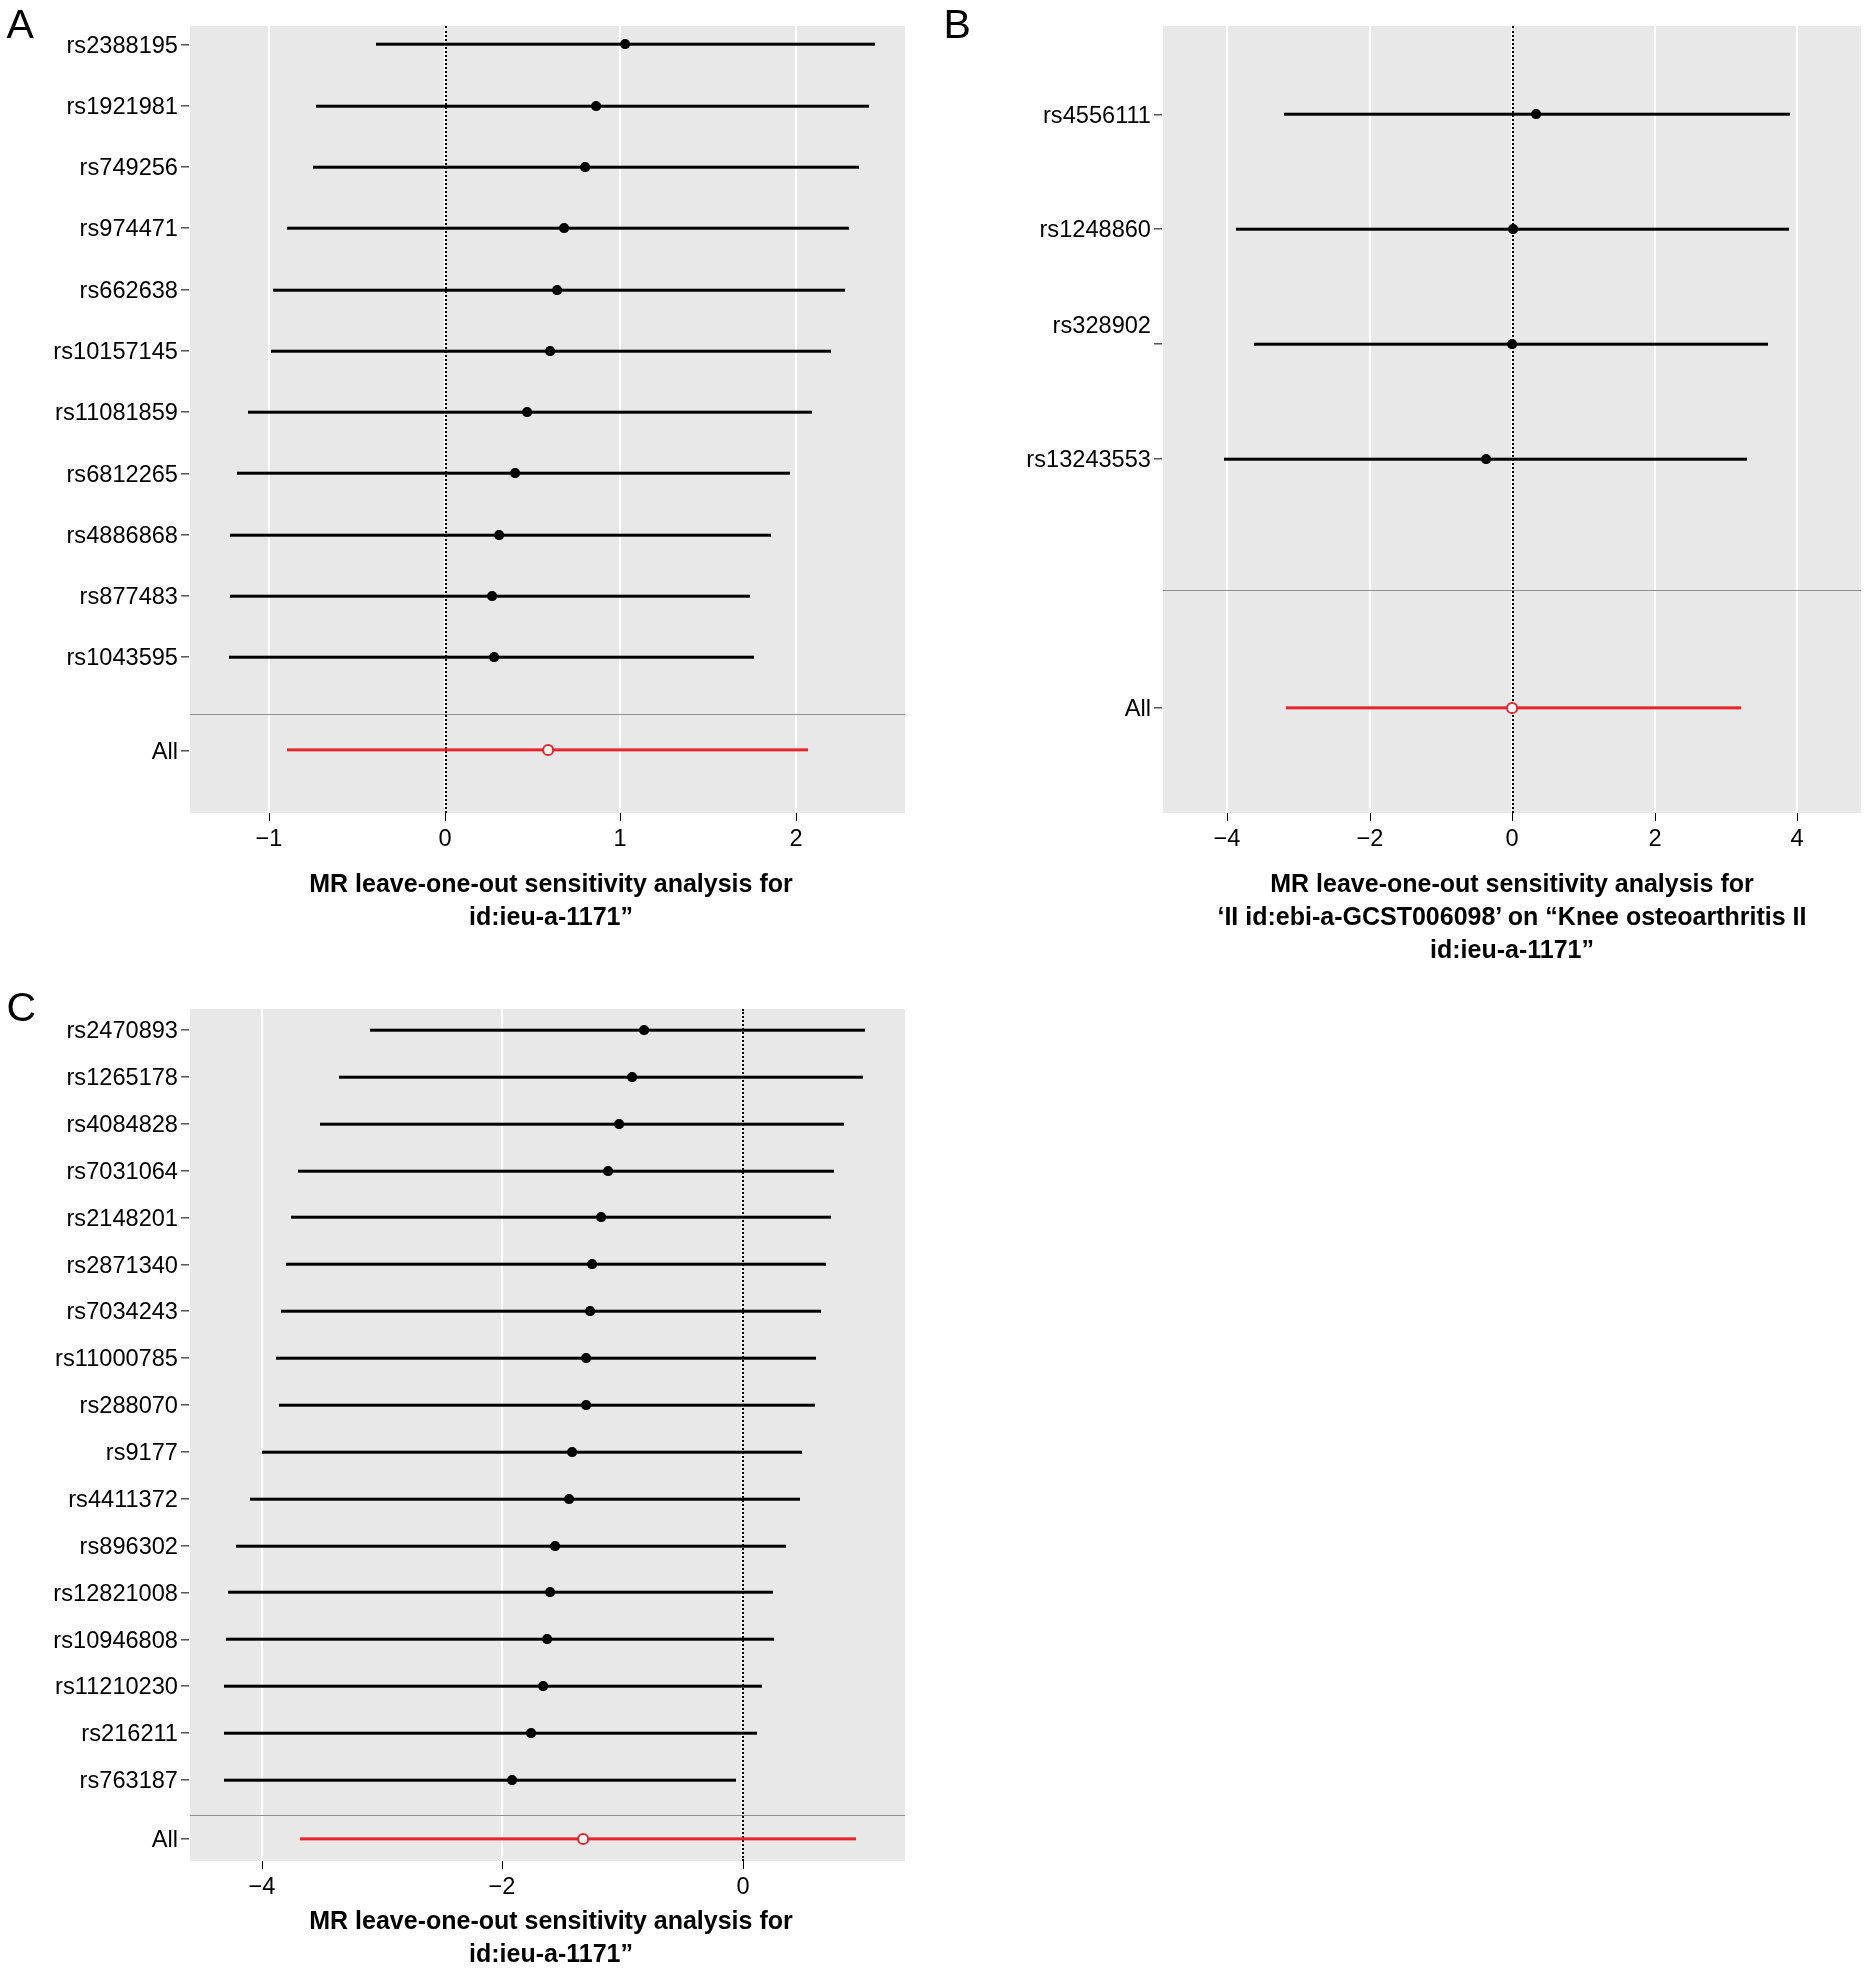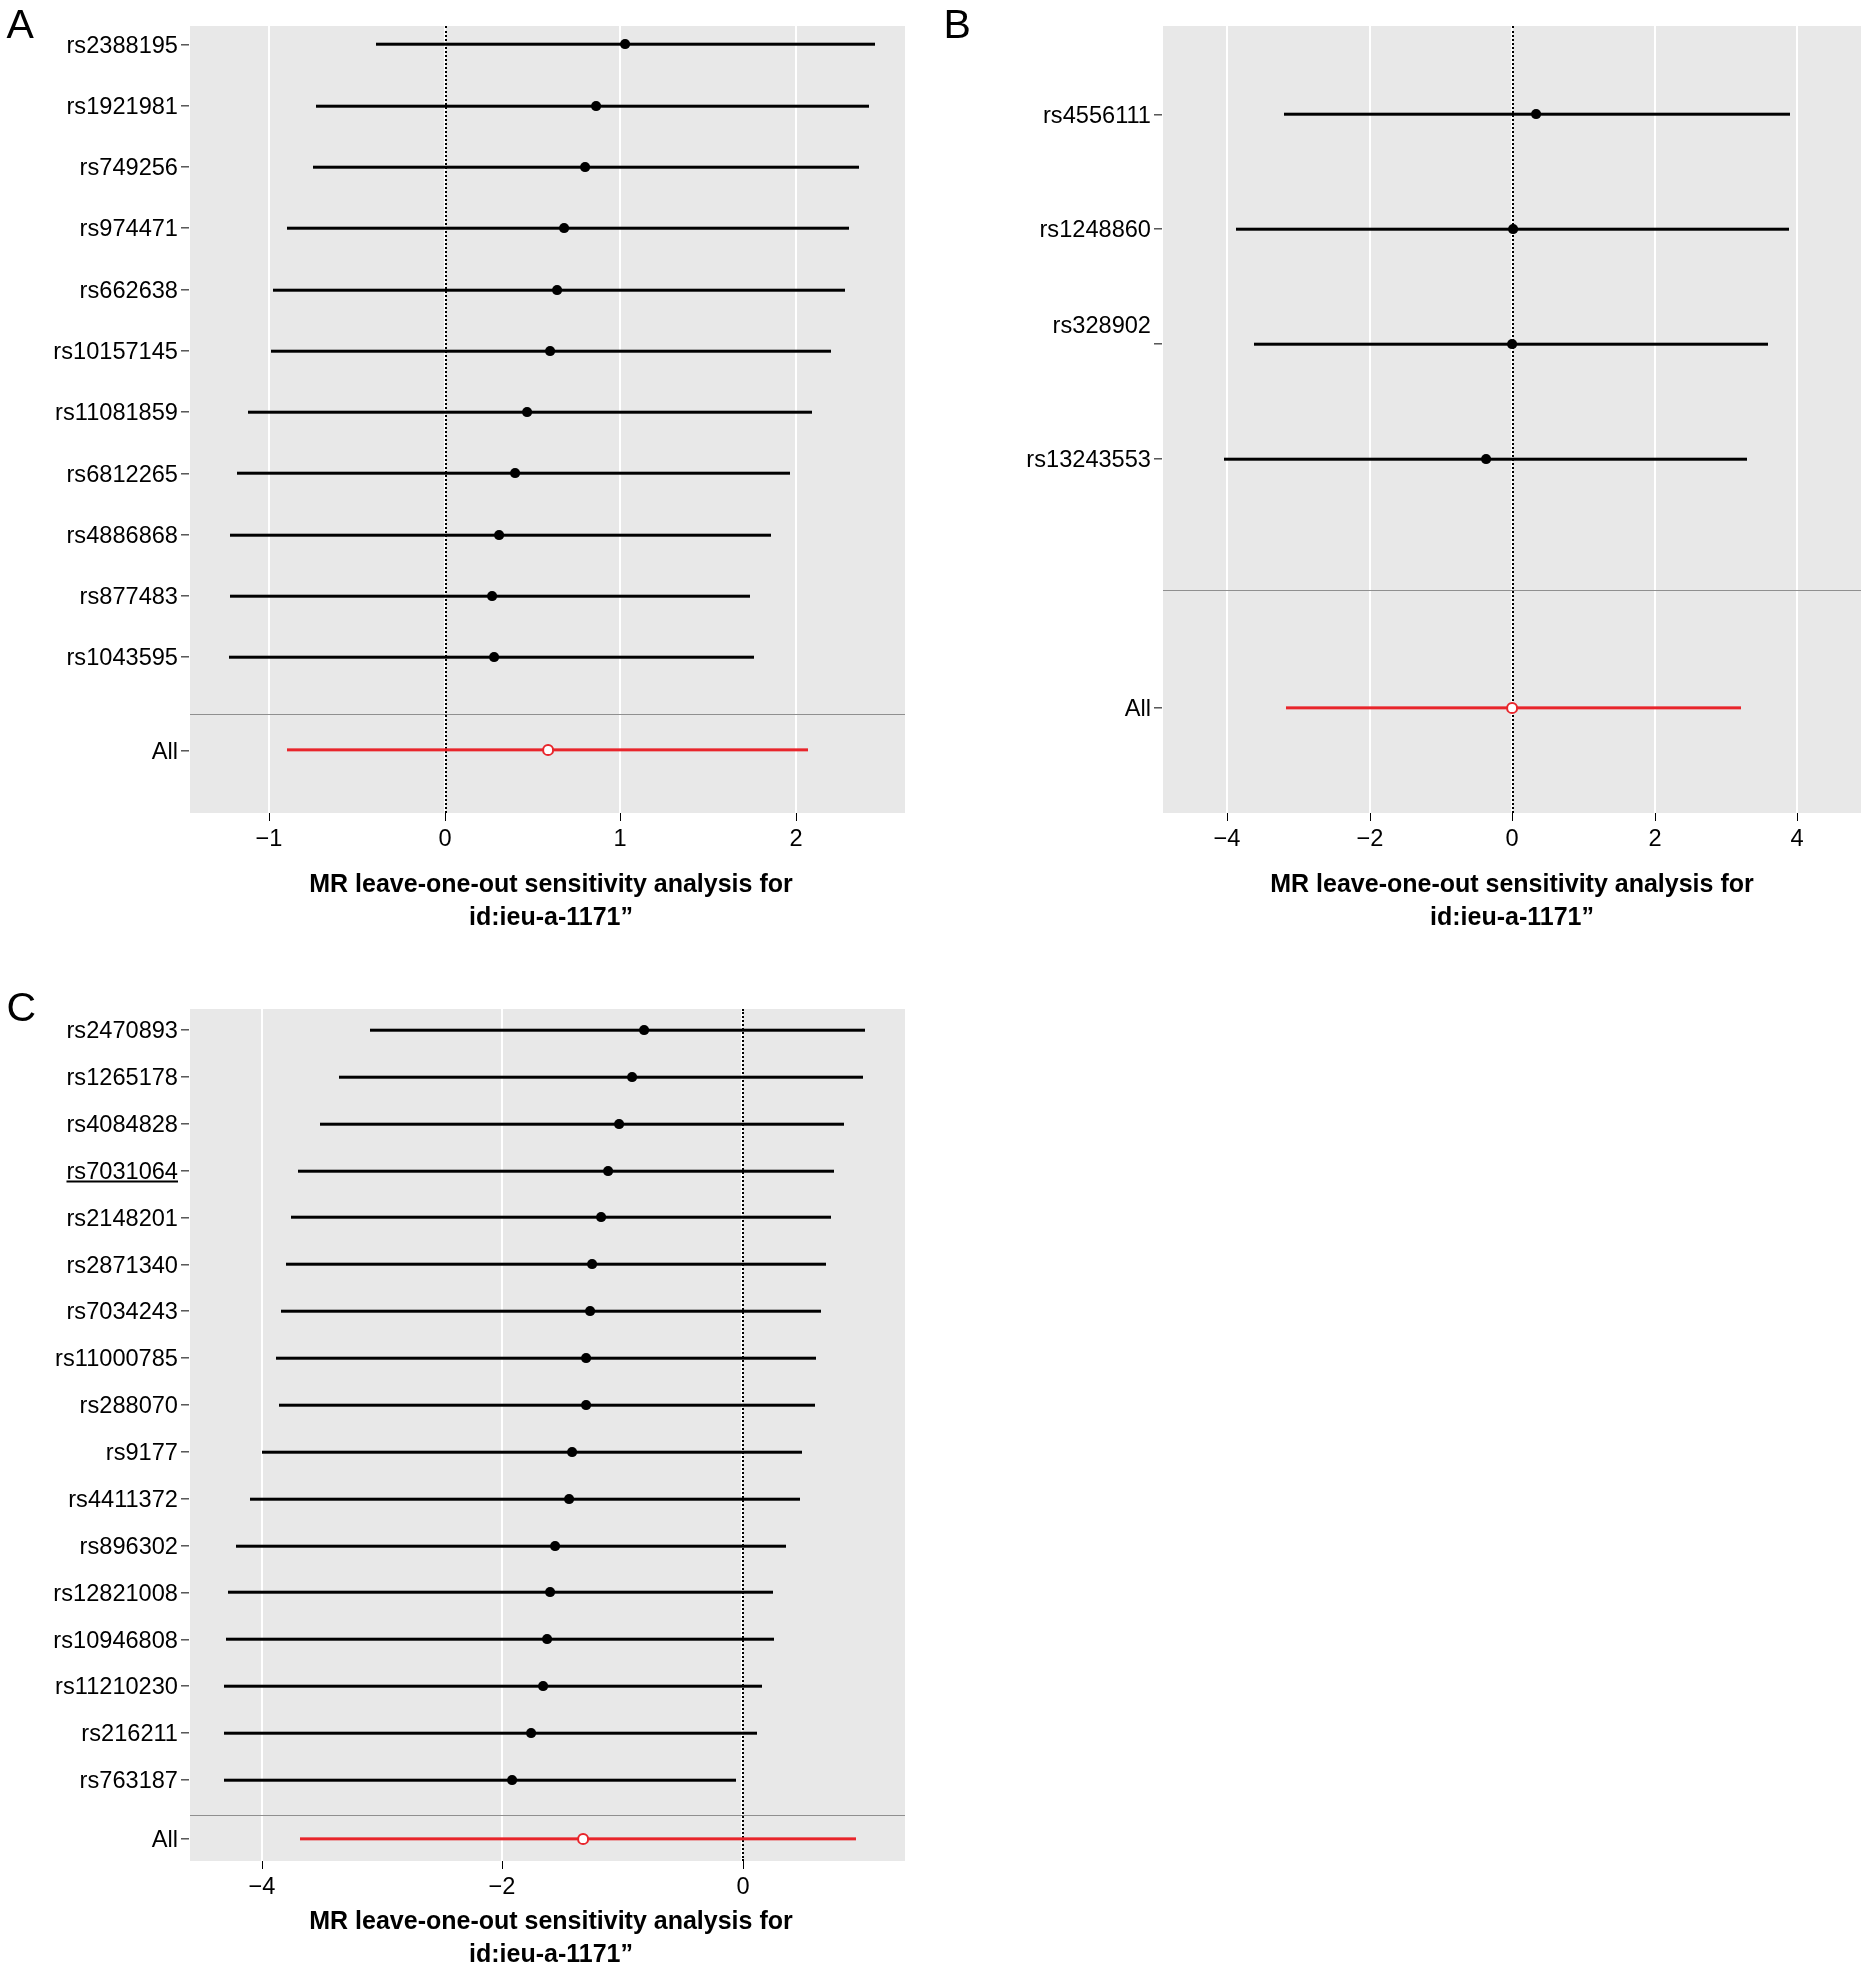--- a/index.html
+++ b/index.html
@@ -213,20 +213,21 @@
       <div class="xtick" style="left: 433px; top: 813px;"></div>
       <div class="xlab" style="left: 433px; top: 825px;">−2</div>
       <div class="xtick" style="left: 575px; top: 813px;"></div>
       <div class="xlab" style="left: 575px; top: 825px;">0</div>
       <div class="xtick" style="left: 718px; top: 813px;"></div>
       <div class="xlab" style="left: 718px; top: 825px;">2</div>
       <div class="xtick" style="left: 860px; top: 813px;"></div>
       <div class="xlab" style="left: 860px; top: 825px;">4</div>
       <div class="axis-title" style="left: 226px; top: 867px; width: 698px;">
         <div>MR leave-one-out sensitivity analysis for</div>
+        <div>‘II id:ebi-a-GCST006098’ on “Knee osteoarthritis II</div>
         <div>id:ieu-a-1171”</div>
       </div>
     </div>
     <div class="panel" style="left: 0px; top: 983px; width: 937px; height: 1002px;">
       <div class="panel-letter" style="left: 6.6px; top: 3.9px;">C</div>
       <div class="plot" style="left: 190px; top: 26px; width: 715px; height: 852px;">
         <div class="grid-v" style="left: 71px;"></div>
         <div class="grid-v" style="left: 311px;"></div>
         <div class="grid-v" style="left: 551px;"></div>
         <div class="zero-line" style="left: 552px;"></div>
@@ -267,21 +268,21 @@
         <div class="pt" style="left: 322px; top: 771px;"></div>
         <div class="ci all" style="left: 110px; width: 556px; top: 830px;"></div>
         <div class="pt all" style="left: 393px; top: 830px;"></div>
       </div>
       <div class="ylab" style="left: 0px; top: 47px; width: 178px;">rs2470893</div>
       <div class="ytick" style="left: 181px; top: 47px;"></div>
       <div class="ylab" style="left: 0px; top: 94px; width: 178px;">rs1265178</div>
       <div class="ytick" style="left: 181px; top: 94px;"></div>
       <div class="ylab" style="left: 0px; top: 141px; width: 178px;">rs4084828</div>
       <div class="ytick" style="left: 181px; top: 141px;"></div>
-      <div class="ylab" style="left: 0px; top: 188px; width: 178px; text-decoration: underline;">rs7031064</div>
+      <div class="ylab" style="left: 0px; top: 188px; width: 178px;">rs7031064</div>
       <div class="ytick" style="left: 181px; top: 188px;"></div>
       <div class="ylab" style="left: 0px; top: 235px; width: 178px;">rs2148201</div>
       <div class="ytick" style="left: 181px; top: 235px;"></div>
       <div class="ylab" style="left: 0px; top: 282px; width: 178px;">rs2871340</div>
       <div class="ytick" style="left: 181px; top: 282px;"></div>
       <div class="ylab" style="left: 0px; top: 328px; width: 178px;">rs7034243</div>
       <div class="ytick" style="left: 181px; top: 328px;"></div>
       <div class="ylab" style="left: 0px; top: 375px; width: 178px;">rs11000785</div>
       <div class="ytick" style="left: 181px; top: 375px;"></div>
       <div class="ylab" style="left: 0px; top: 422px; width: 178px;">rs288070</div>

